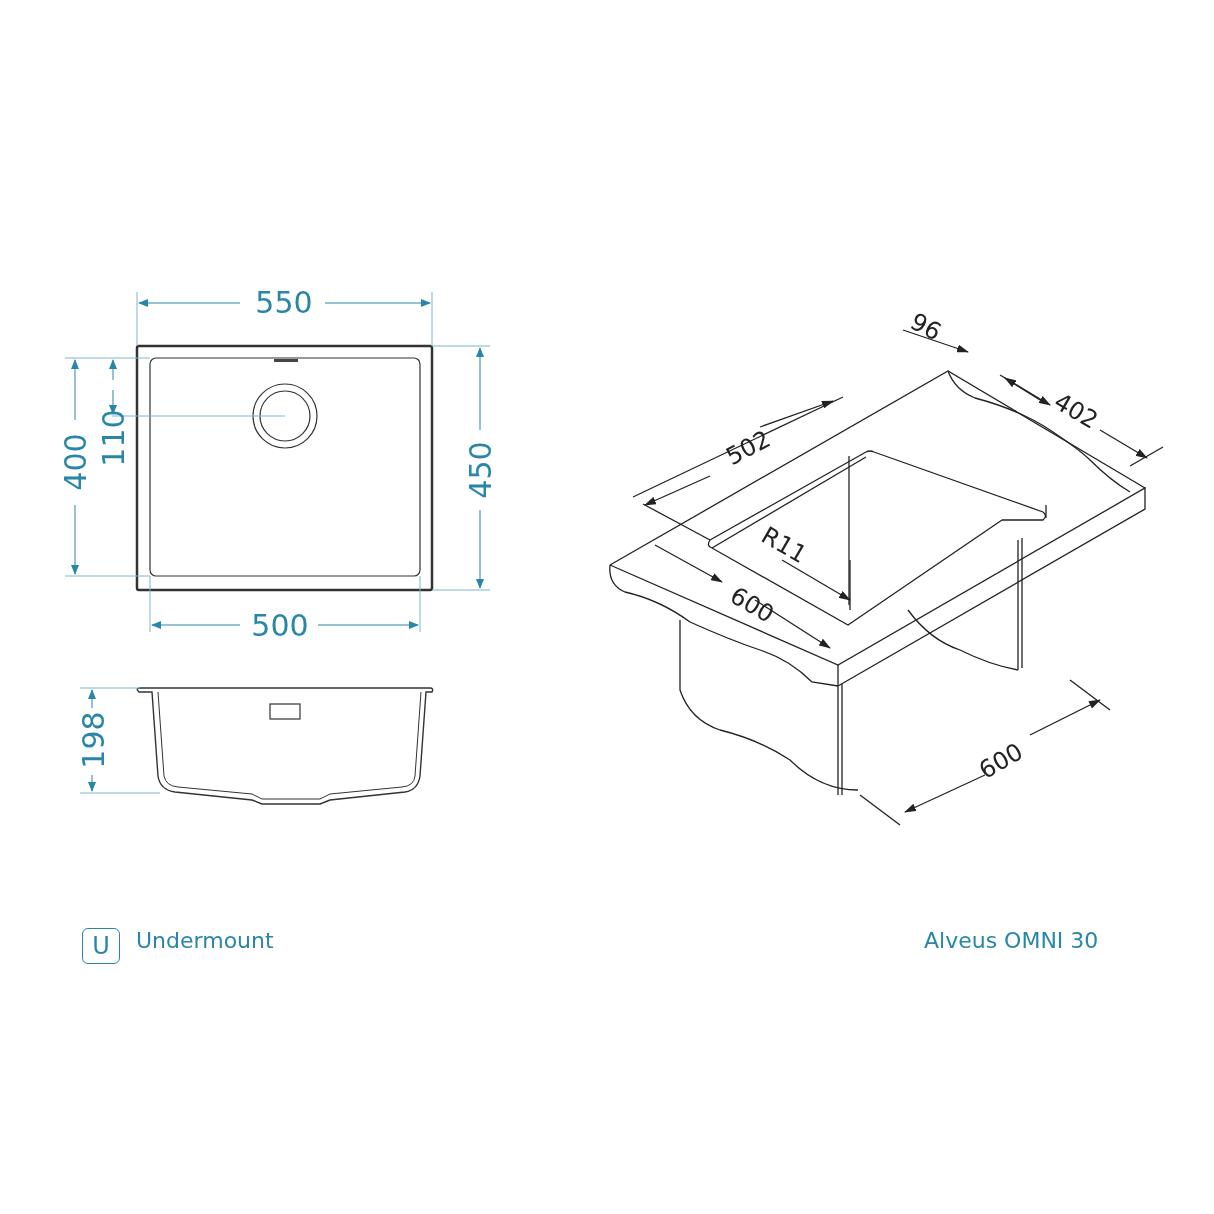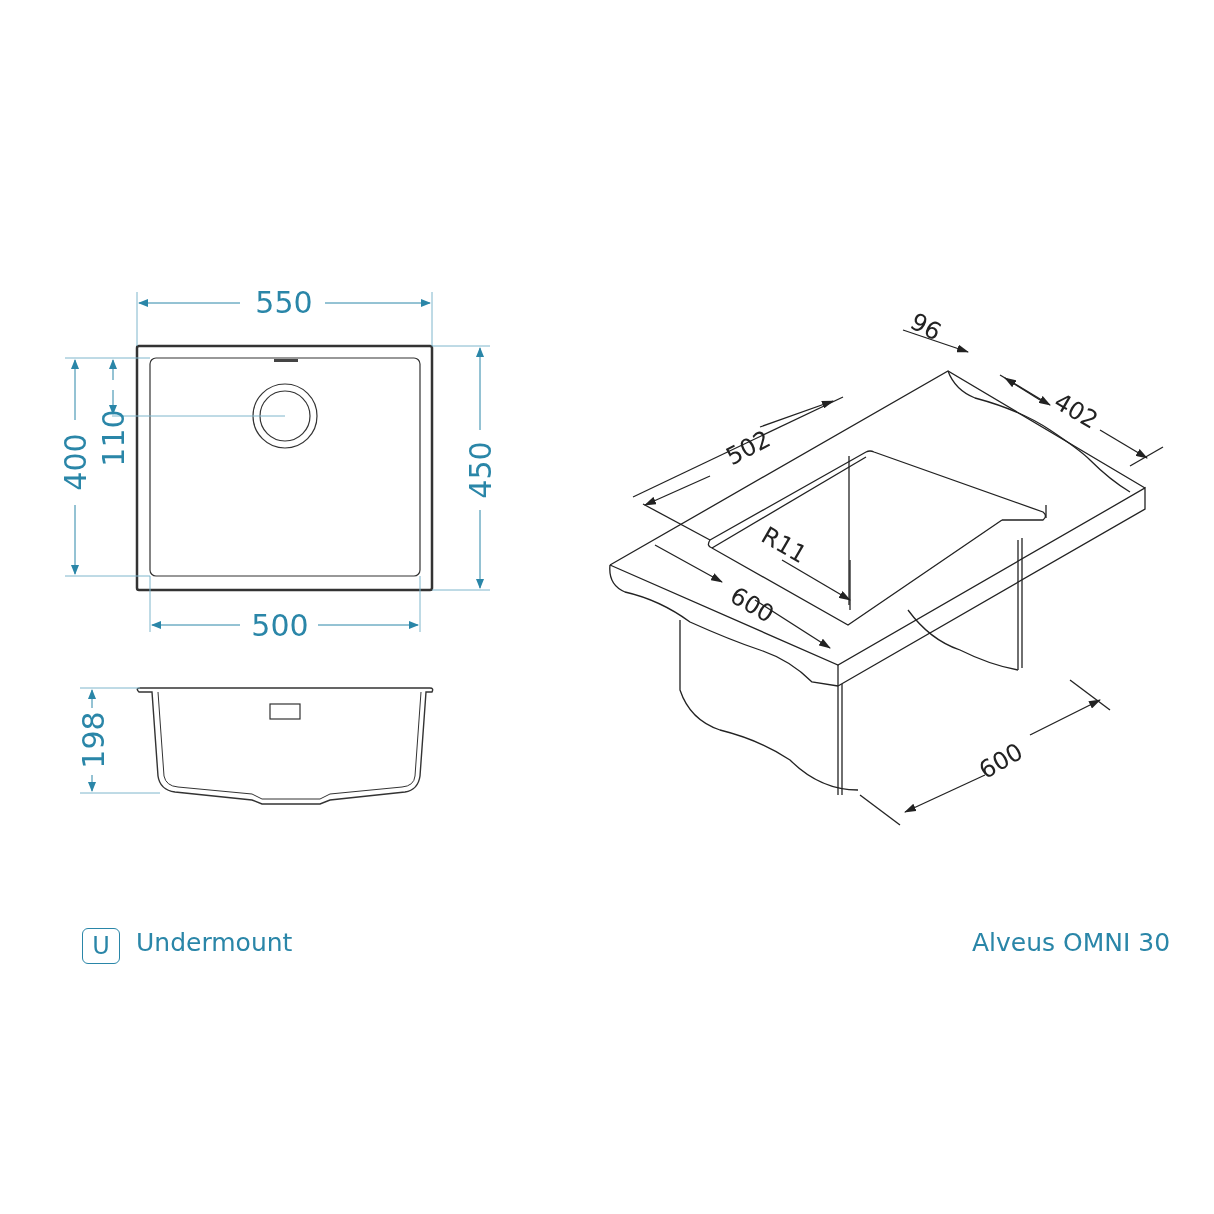--- a/index.html
+++ b/index.html
@@ -5,21 +5,21 @@
   html, body { margin: 0; padding: 0; background: #ffffff; }
   body { width: 1214px; height: 1214px; position: relative; overflow: hidden;
          font-family: "DejaVu Sans", sans-serif; }
   svg { position: absolute; left: 0; top: 0; }
   .dim { fill: #2a86a8; font-family: "DejaVu Sans", sans-serif; }
   .dimline { stroke: #2a86a8; stroke-width: 1; fill: none; }
   .extline { stroke: #7fb6cc; stroke-width: 1; fill: none; }
   .outline { stroke: #333; fill: none; }
   .iso { stroke: #222; stroke-width: 1.3; fill: none; }
   .isotext { fill: #222; font-family: "DejaVu Sans", sans-serif; }
-  .footer { position: absolute; top: 928px; font-size: 25px; color: #2a86a8;
+  .footer { position: absolute; top: 928px; font-size: 22px; color: #2a86a8;
             font-family: "DejaVu Sans", sans-serif; }
   .badge { position: absolute; left: 82px; top: 928px; width: 36px; height: 34px;
            border: 1.5px solid #2a86a8; border-radius: 6px; color: #2a86a8;
            font-size: 24px; text-align: center; line-height: 34px;
            font-family: "DejaVu Sans", sans-serif; }
 </style>
 </head>
 <body>
 
 <svg width="1214" height="1214" viewBox="0 0 1214 1214">
@@ -123,13 +123,13 @@
   <text class="isotext" transform="translate(922,334) rotate(28)" font-size="24" text-anchor="middle">96</text>
   <text class="isotext" transform="translate(1072,418) rotate(30)" font-size="24" text-anchor="middle">402</text>
   <text class="isotext" transform="translate(752,455) rotate(-28)" font-size="24" text-anchor="middle">502</text>
   <text class="isotext" transform="translate(780,552) rotate(30)" font-size="24" text-anchor="middle">R11</text>
   <text class="isotext" transform="translate(748,612) rotate(30)" font-size="24" text-anchor="middle">600</text>
   <text class="isotext" transform="translate(1005,768) rotate(-30)" font-size="24" text-anchor="middle">600</text>
 </svg>
 
 <div class="badge">U</div>
 <div class="footer" style="left:136px;">Undermount</div>
-<div class="footer" style="left:924px;margin-left:48px;">Alveus OMNI 30</div>
+<div class="footer" style="left:924px;">Alveus OMNI 30</div>
 
 </body></html>

